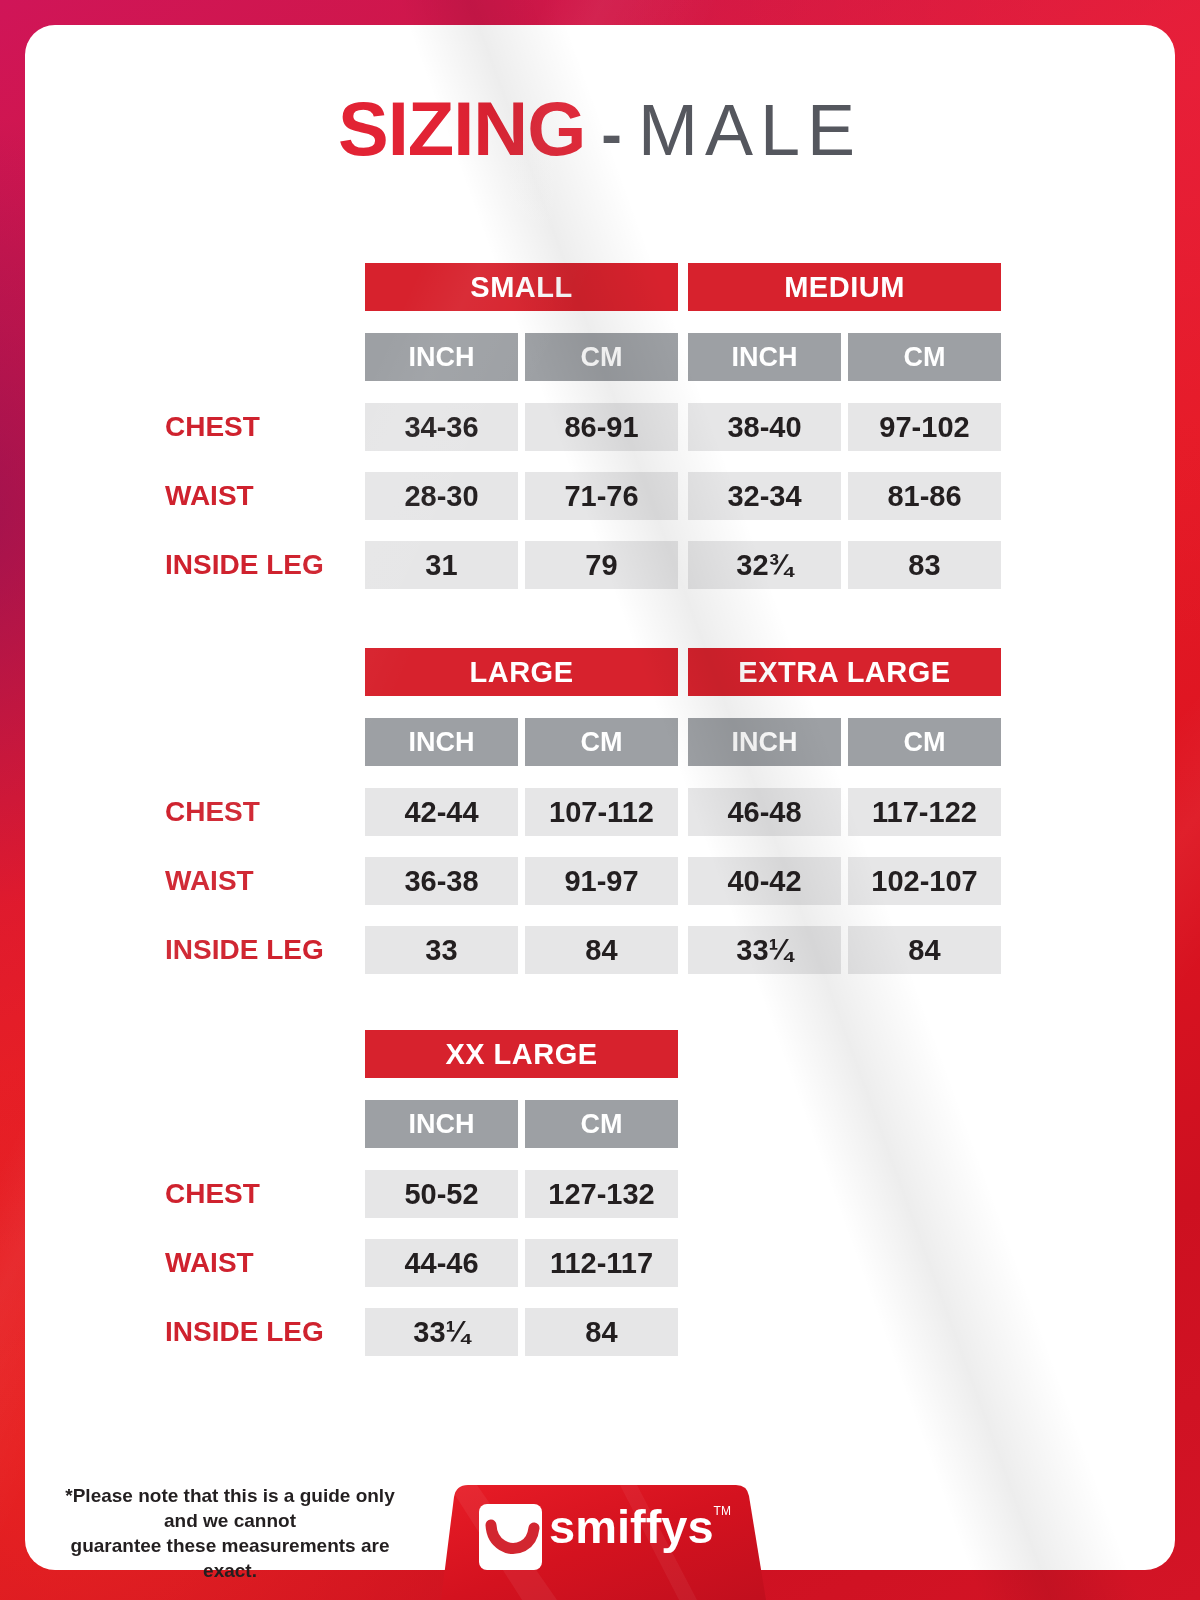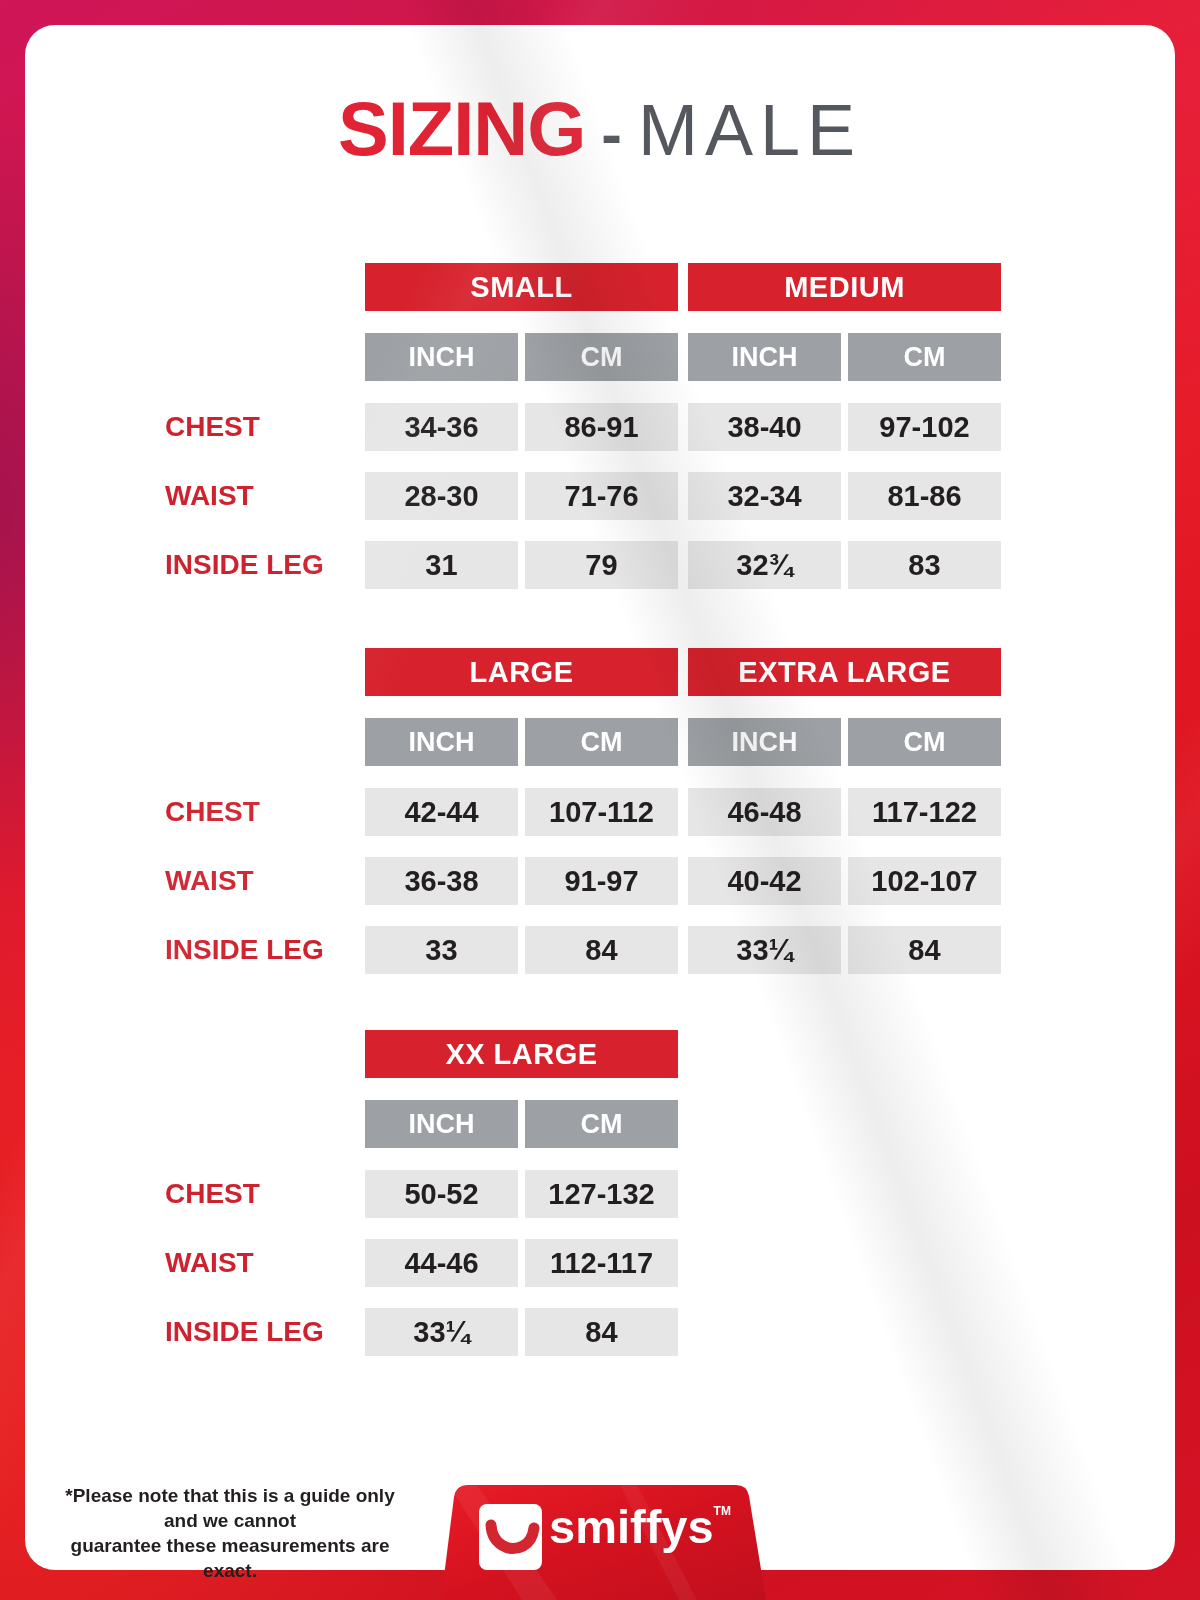--- a/index.html
+++ b/index.html
@@ -62,21 +62,21 @@
     position:absolute;left:30px;top:1458px;width:350px;text-align:center;
     color:#231f20;font-size:19px;font-weight:700;line-height:25px;
   }
   
   .logo-tab{position:absolute;left:437px;top:1483px;width:330px;height:117px;z-index:5;}
   .logo-tab svg{position:absolute;left:0;top:0;}
   .brand{
     position:absolute;left:112px;top:16px;color:#ffffff;
     font-size:47px;font-weight:700;letter-spacing:0px;white-space:nowrap;
   }
-  .brand .tm{font-size:12px;font-weight:700;vertical-align:28px;letter-spacing:0;}
+  .brand .tm{font-size:12px;font-weight:400;vertical-align:28px;letter-spacing:0;}
 </style>
 </head>
 <body>
 
 <div class="card">
 
   <h1 class="title" style="margin:0;">
     <span class="primary">SIZING</span><span class="sep">-</span><span class="secondary">MALE</span>
   </h1>
 

